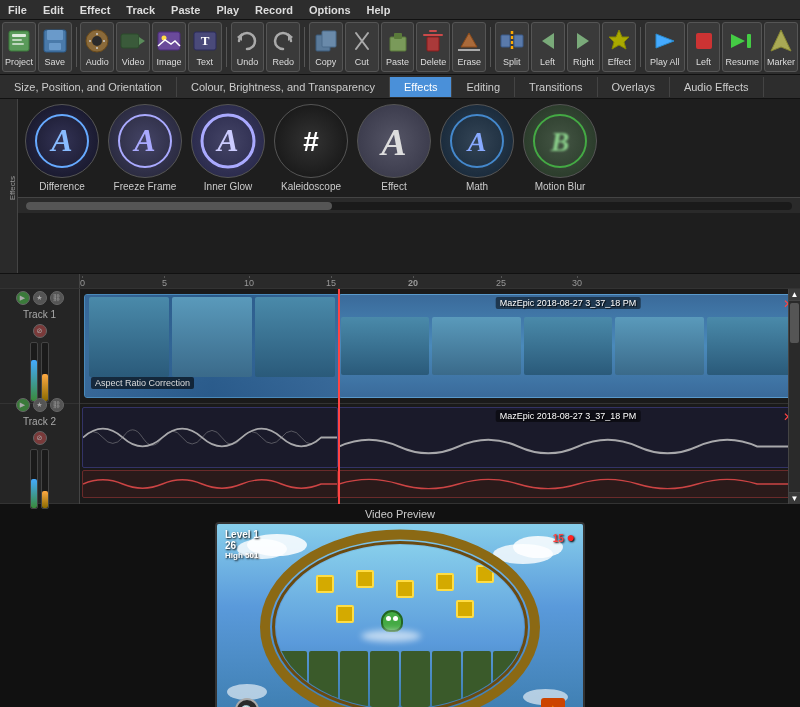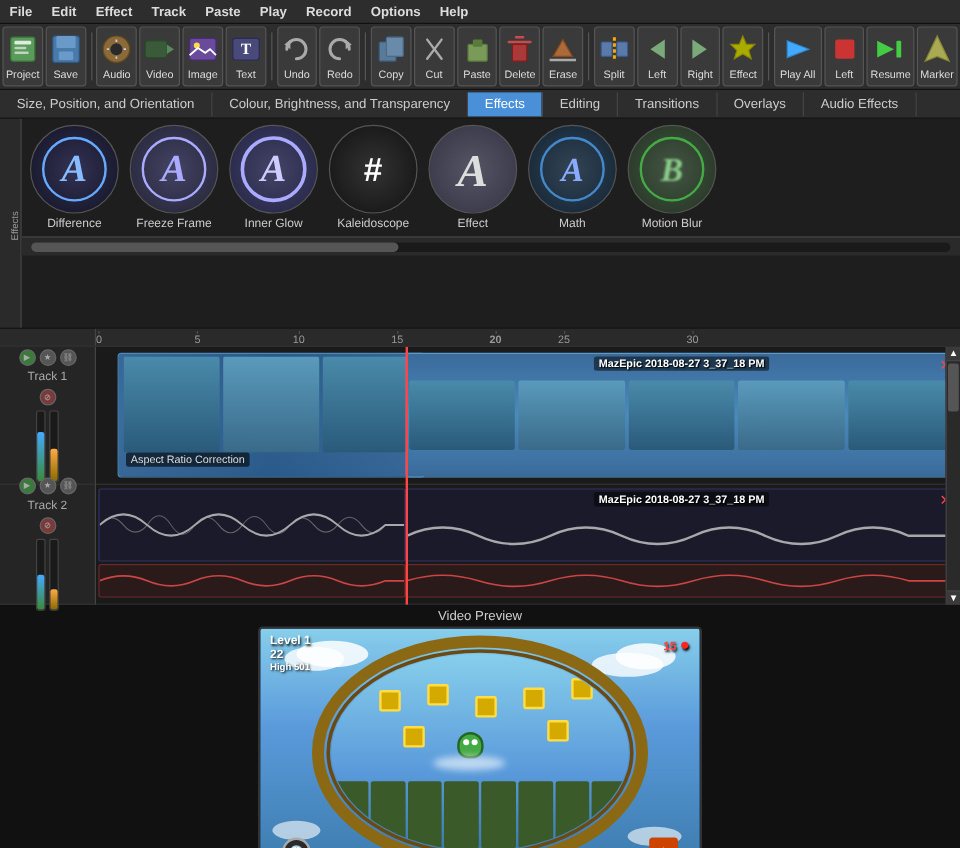--- a/index.html
+++ b/index.html
@@ -44,21 +44,21 @@
     .track-btn { width: 14px; height: 14px; border-radius: 50%; background: #444; border: 1px solid #666; cursor: pointer; font-size: 7px; display: flex; align-items: center; justify-content: center; }
     .track-btn.green { background: #3a7a3a; }
     .track-btn.red { background: #7a3a3a; }
     #track-content { flex: 1; position: relative; overflow: hidden; }
     .track-row { height: 115px; border-bottom: 1px solid #333; position: relative; }
     .playhead { position: absolute; top: 0; bottom: 0; width: 2px; background: #ff4444; z-index: 10; left: 258px; }
     .clip { position: absolute; top: 5px; bottom: 5px; border-radius: 3px; overflow: hidden; }
     .clip-video { background: linear-gradient(180deg, #2a5a8a 0%, #3a7aaa 50%, #2a5a8a 100%); border: 1px solid #4a8abb; }
     .clip-video-2 { background: linear-gradient(180deg, #3a6a9a 0%, #4a8abb 50%, #3a6a9a 100%); border: 1px solid #5a9acc; }
     .clip-audio { top: 5px; bottom: 35px; background: #2a2a3a; border: 1px solid #444; }
-    .clip-label { position: absolute; top: 2px; left: 50%; transform: translateX(-50%); font-size: 9px; color: #fff; white-space: nowrap; text-shadow: 1px 1px 1px #000; background: rgba(0,0,0,0.5); padding: 1px 4px; border-radius: 2px; font-weight: bold; }
+    .clip-label { position: absolute; top: 2px; left: 50%; transform: translateX(-50%); font-size: 9px; color: #fff; white-space: nowrap; text-shadow: 1px 1px 1px #000; background: rgba(0,0,0,0.5); padding: 1px 4px; border-radius: 2px; }
     .clip-close { position: absolute; top: 2px; right: 4px; color: #ff4444; font-size: 12px; cursor: pointer; }
     .aspect-label { position: absolute; bottom: 8px; left: 6px; font-size: 9px; color: #ddd; background: rgba(0,0,0,0.6); padding: 1px 4px; border-radius: 2px; }
 
     
     #preview-section { background: #111; display: flex; flex-direction: column; align-items: center; padding: 4px; }
     #preview-label { font-size: 11px; color: #ccc; margin-bottom: 4px; }
     #preview-box { width: 368px; height: 220px; background: #1a4a8a; border: 2px solid #333; position: relative; overflow: hidden; border-radius: 3px; }
     .meter-bar { width: 8px; height: 60px; background: #1a1a1a; border: 1px solid #444; position: relative; border-radius: 2px; }
     .meter-fill { position: absolute; bottom: 0; width: 100%; border-radius: 2px; }
     .meter-green { background: linear-gradient(180deg, #4af, #3a8a3a); height: 70%; }
@@ -377,21 +377,21 @@
           <span class="ruler-label">10</span>
         </div>
       <div class="ruler-mark" style="left:246px;">
           <div class="ruler-line"></div>
           <span class="ruler-label">15</span>
         </div>
       <div class="ruler-mark" style="left:328px;font-weight:bold;">
           <div class="ruler-line"></div>
           <span class="ruler-label">20</span>
         </div>
-      <div class="ruler-mark" style="left:385px;justify-content:center;">
+      <div class="ruler-mark" style="left:416px;justify-content:center;">
           <div class="ruler-line"></div>
           <span class="ruler-label">25</span>
         </div>
       <div class="ruler-mark" style="left:492px;">
           <div class="ruler-line"></div>
           <span class="ruler-label">30</span>
         </div>
     </div>
   </div>
 
@@ -439,21 +439,21 @@
         </div>
       </div>
     </div>
 
     <div id="track-content" style="position:relative; flex:1; overflow:hidden;">
 
       <div class="playhead" style="left:258px;"></div>
 
       <div class="track-row" style="height:115px; position:relative;">
 
-        <div class="clip clip-video" style="left:18px; width:256px; top:5px; bottom:5px;">
+        <div class="clip clip-video" style="left:4px; width:256px; top:5px; bottom:5px;">
 
           <div style="position:absolute;top:0;left:0;right:0;bottom:0;background:linear-gradient(90deg,#3a6a9a 0%,#2a5a8a 50%,#3a6a9a 100%);opacity:0.8;"></div>
           <div style="position:absolute;top:2px;left:4px;right:4px;bottom:20px;display:flex;gap:3px;overflow:hidden;">
             <div style="flex:1;background:linear-gradient(180deg,#4a8aaa,#2a5a7a);border-radius:2px;"></div>
             <div style="flex:1;background:linear-gradient(180deg,#5a9abb,#3a6a8a);border-radius:2px;"></div>
             <div style="flex:1;background:linear-gradient(180deg,#4a8aaa,#2a5a7a);border-radius:2px;"></div>
           </div>
           <div class="aspect-label">Aspect Ratio Correction</div>
         </div>
 
@@ -552,21 +552,21 @@
       <div style="position:absolute;top:65px;left:105px;width:22px;height:22px;background:#44aa44;border-radius:50% 50% 40% 40%;border:2px solid #226622;">
         <div style="position:absolute;top:4px;left:3px;width:5px;height:5px;background:#fff;border-radius:50%;"></div>
         <div style="position:absolute;top:4px;right:3px;width:5px;height:5px;background:#fff;border-radius:50%;"></div>
       </div>
 
       <div style="position:absolute;top:85px;left:85px;width:60px;height:12px;background:rgba(255,255,255,0.6);border-radius:50%;filter:blur(3px);"></div>
     </div>
 
     <div style="position:absolute;top:5px;left:8px;z-index:10;color:#fff;font-size:10px;font-weight:bold;text-shadow:1px 1px 2px #000;">
       <div>Level 1</div>
-      <div>22</div>
+      <div>26</div>
       <div style="font-size:8px;">High 501</div>
     </div>
     <div style="position:absolute;top:5px;right:8px;z-index:10;color:#ff4444;font-size:10px;font-weight:bold;text-shadow:1px 1px 2px #000;">
       <span>15</span>
       <span style="font-size:14px;color:#ff2222;">●</span>
     </div>
 
     <div style="position:absolute;bottom:8px;left:18px;z-index:10;width:24px;height:24px;background:#2a2a2a;border-radius:50%;border:2px solid #aaa;display:flex;align-items:center;justify-content:center;">
       <span style="font-size:10px;">🕐</span>
     </div>

